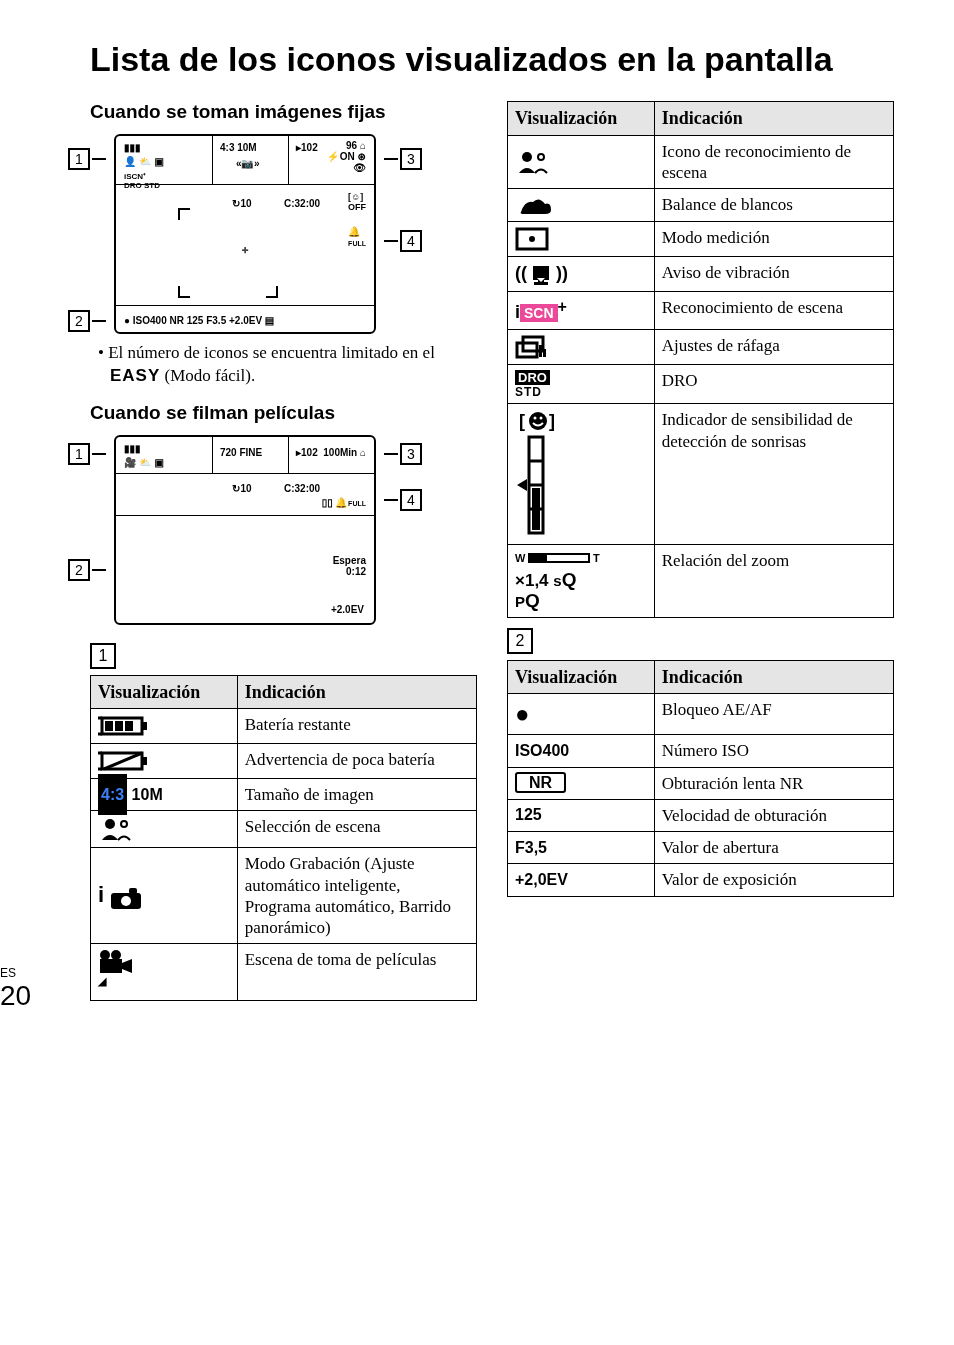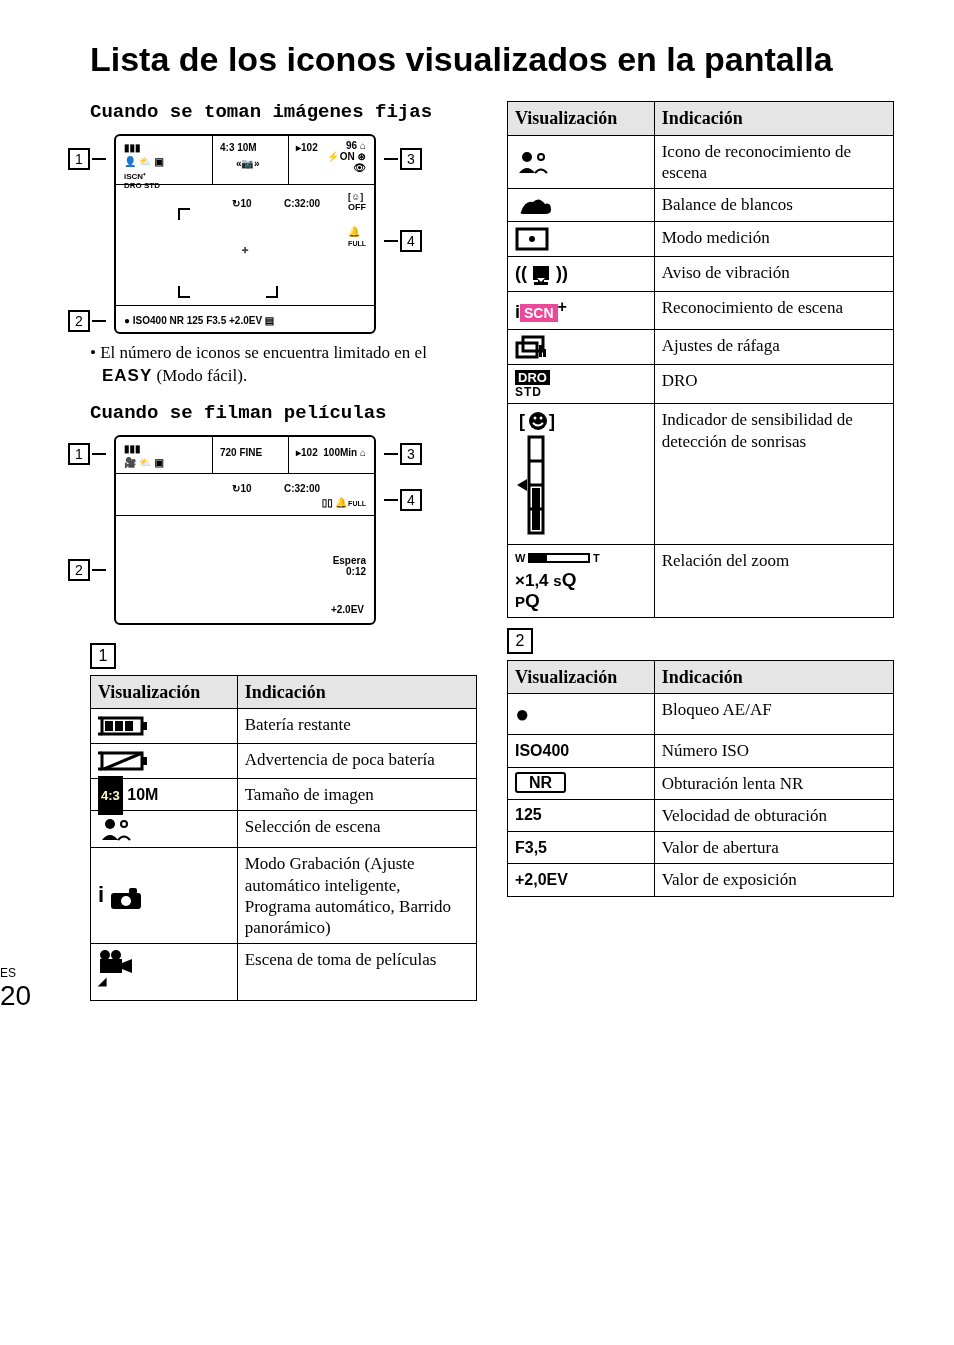--- a/index.html
+++ b/index.html
@@ -32,30 +32,30 @@
     font-size: 34px;
     line-height: 1.15;
     margin: 0 0 22px 0;
   }
   .columns {
     display: flex;
     gap: 30px;
   }
   .col { flex: 1 1 0; }
   h2.sub {
-    font-family: Liberation Mono, monospace;
+    font-family: Liberation Sans, sans-serif;
     font-weight: bold;
     font-size: 19px;
     margin: 0 0 10px 0;
     line-height: 1.2;
   }
   .note {
     font-size: 17px;
     line-height: 1.35;
-    margin: 8px 0 14px 0;
+    margin: 8px 0 14px 8px;
     text-indent: -12px;
     padding-left: 12px;
   }
   .note .easy { font-family: Arial, sans-serif; font-weight: bold; letter-spacing: 1px; }
 
   .cam-fig {
     width: 310px;
     margin: 6px 0 8px 0;
   }
   .cam-lcd {
@@ -269,21 +269,21 @@
                   <rect x="44" y="8" width="5" height="8" fill="#000"></rect>
                   <line x1="6" y1="20" x2="44" y2="4" stroke="#000" stroke-width="3"></line>
                   <line x1="0" y1="4" x2="4" y2="4" stroke="#000" stroke-width="3"></line>
                   <line x1="0" y1="20" x2="4" y2="20" stroke="#000" stroke-width="3"></line>
                 </svg>
           </td>
           <td>Advertencia de poca batería</td>
         </tr>
         <tr>
           <td class="ic">
-            <span style="background:#000;color:#fef9c3;padding:12px 3px;font-size:13px;">4:3</span> <span title="4:3 10M">10M</span>
+            <span style="background:#000;color:#3b82f6;padding:12px 3px;font-size:16px;">4:3</span> <span title="4:3 10M">10M</span>
           </td>
           <td>Tamaño de imagen</td>
         </tr>
         <tr>
           <td class="ic">
             <svg class="icon" width="40" height="26" viewBox="0 0 40 26">
                   <circle cx="12" cy="8" r="5" fill="#000"></circle>
                   <path d="M4 24 Q12 14 20 24 Z" fill="#000"></path>
                   <circle cx="26" cy="8" r="3" fill="none" stroke="#000" stroke-width="2"></circle>
                   <path d="M20 24 Q26 17 32 24" fill="none" stroke="#000" stroke-width="2"></path>

